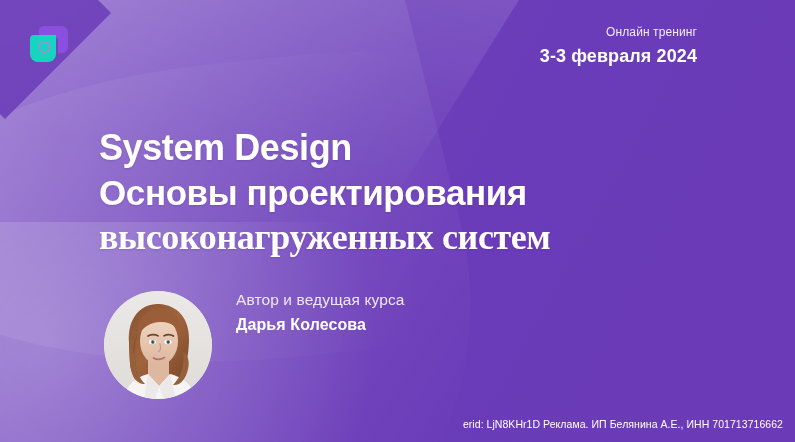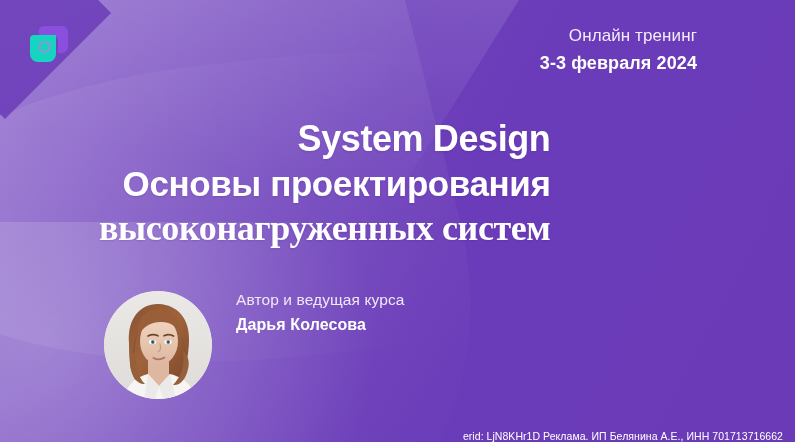--- a/index.html
+++ b/index.html
@@ -111,45 +111,44 @@
   
   .meta {
     position: absolute;
     right: 98px;
     top: 24px;
     text-align: right;
     color: #ffffff;
     line-height: 1.42;
   }
   .meta-line-1 {
-    font-size: 17px;
+    font-size: 12px;
     font-weight: 400;
     letter-spacing: 0.1px;
     color: #f2ecfb;
   }
   .meta-line-2 {
     font-size: 18px;
     font-weight: 700;
     margin-top: 3px;
     letter-spacing: 0.1px;
     color: #ffffff;
   }
 
   
   .headline {
     position: absolute;
     left: 99px;
-    top: 116px;
+    top: 125px;
     color: #ffffff;
     font-weight: 700;
     font-size: 35px;
     line-height: 45px;
     letter-spacing: -0.4px;
     text-shadow: 0 1px 2px rgba(60,20,110,0.18);
-    text-align: right;
   }
   .headline div { white-space: nowrap; }
   .headline .hl-1 { font-size: 36px; }
   .headline .hl-2 { font-size: 35px; }
   .headline .hl-3 { font-size: 36px; font-family: Liberation Serif, serif; }
 
   
   .presenter {
     position: absolute;
     left: 104px;
@@ -184,21 +183,21 @@
     font-weight: 700;
     margin-top: 7px;
     color: #ffffff;
     letter-spacing: 0.1px;
   }
 
   
   .legal {
     position: absolute;
     right: 12px;
-    bottom: 0;
+    bottom: 12px;
     font-size: 10.5px;
     font-weight: 400;
     color: #ffffff;
     letter-spacing: 0.05px;
     white-space: nowrap;
   }
 </style>
 </head>
 <body>
 

